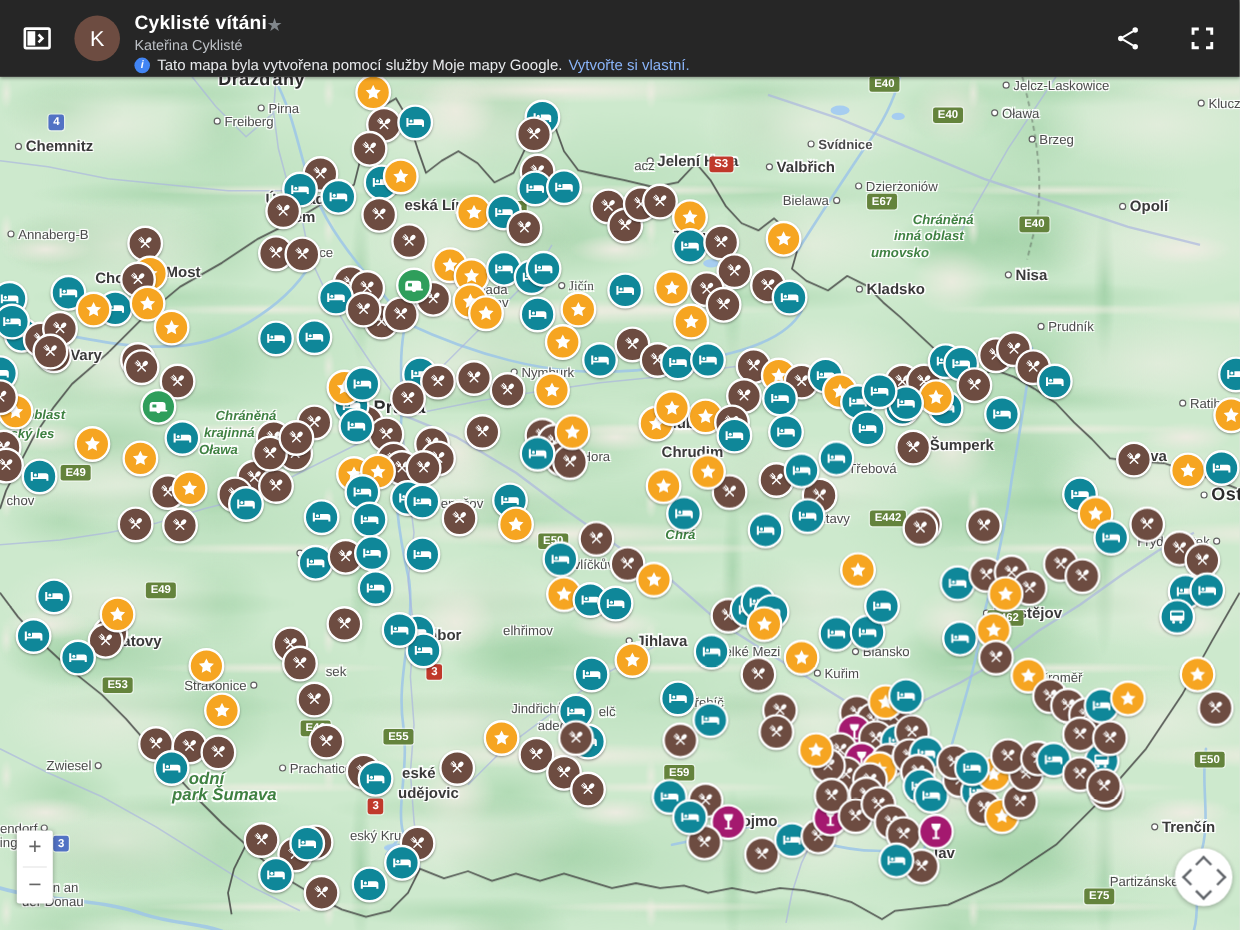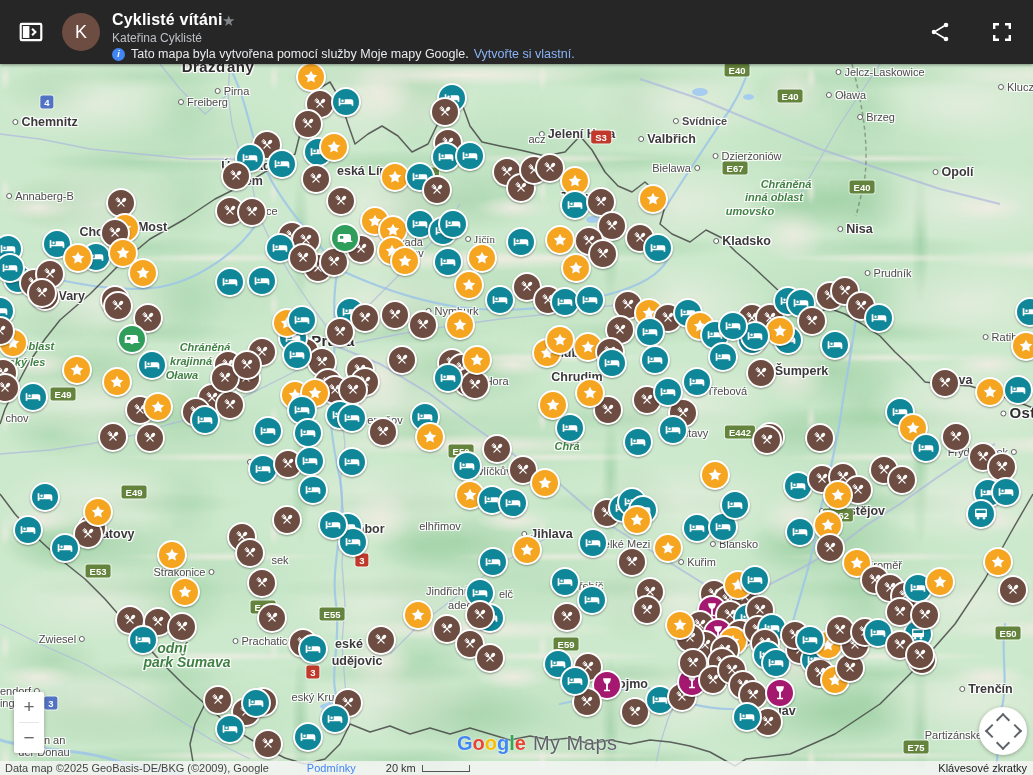--- a/index.html
+++ b/index.html
@@ -3260,25 +3260,14 @@
     <div class="zsep"></div>
     <div class="zbtn">−</div>
   </div>
   <div class="panctl">
     <span class="chev n"></span>
     <span class="chev s"></span>
     <span class="chev e"></span>
     <span class="chev w"></span>
   </div>
 
-  <div class="gl-logo">
-    <span class="gword" id="gword"><span style="color: rgb(66, 133, 244);">G</span><span style="color: rgb(234, 67, 53);">o</span><span style="color: rgb(251, 188, 4);">o</span><span style="color: rgb(66, 133, 244);">g</span><span style="color: rgb(52, 168, 83);">l</span><span style="color: rgb(234, 67, 53);">e</span></span>
-    <span class="suffix">My Maps</span>
-  </div>
 
-  <div class="attr">
-    <span class="cpy">Data map ©2025 GeoBasis-DE/BKG (©2009), Google</span>
-    <a class="terms">Podmínky</a>
-    <span class="skm">20 km</span>
-    <span class="scale"></span>
-    <span class="kbd">Klávesové zkratky</span>
-  </div>
 </div>
 
 </body></html>

